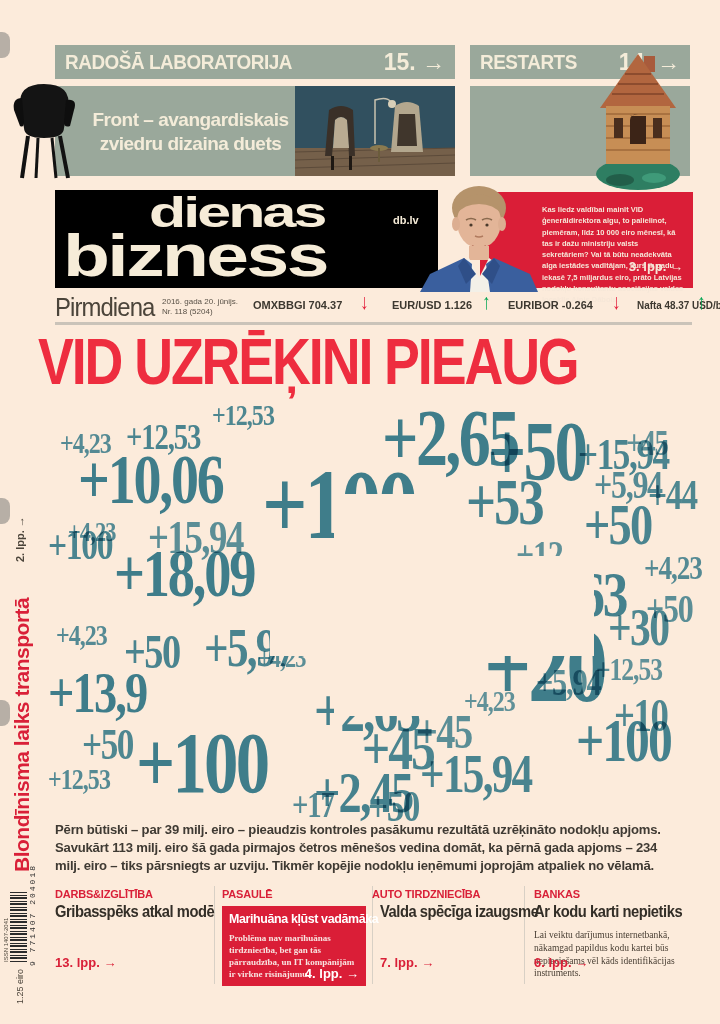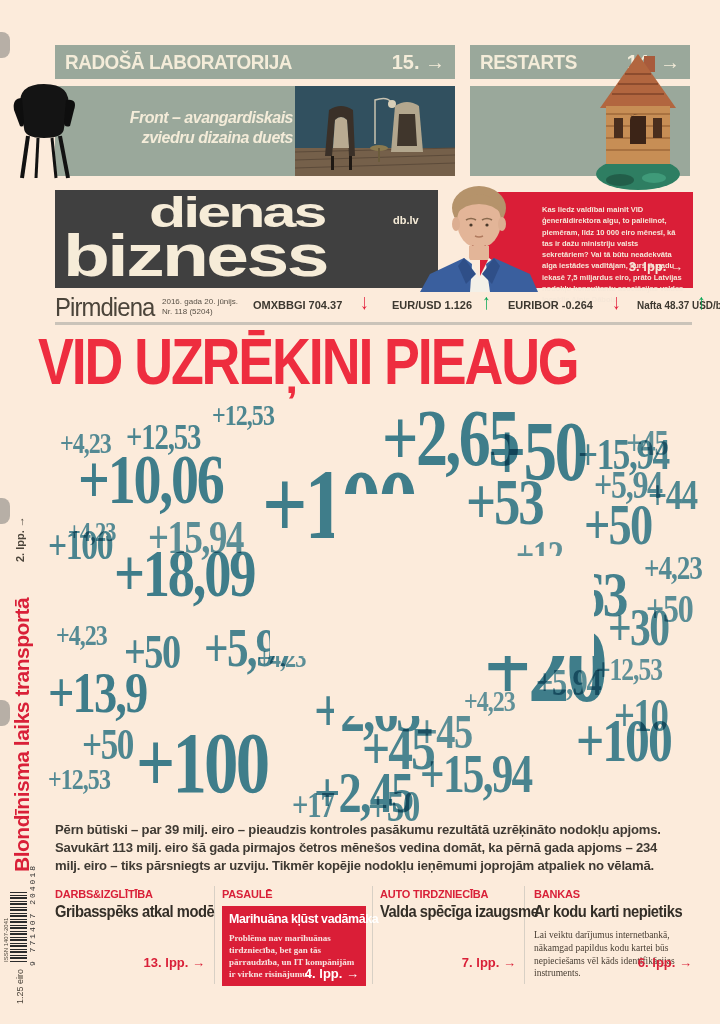--- a/index.html
+++ b/index.html
@@ -4,25 +4,25 @@
 <style>
   html,body{margin:0;padding:0;}
   .page{position:relative;width:720px;height:1024px;background:#fcebdb;overflow:hidden;
         font-family:"Liberation Sans",sans-serif;}
   .abs{position:absolute;}
   
   .clip{position:absolute;left:-6px;width:16px;height:26px;background:#b7afa6;border-radius:0 8px 8px 0;}
   
   .teaser-head{position:absolute;height:34px;background:#9aa89b;color:#f4ecd9;display:flex;align-items:center;justify-content:space-between;padding:0 10px;box-sizing:border-box;}
   .teaser-head .t-label{font-weight:bold;font-size:21px;letter-spacing:-0.5px;transform:scaleX(0.9);transform-origin:left center;white-space:nowrap;}
-  .teaser-head .t-page{font-weight:bold;font-size:20px;white-space:nowrap;}
+  .teaser-head .t-page{font-weight:bold;font-size:23px;white-space:nowrap;}
   .teaser-body{position:absolute;background:#9aa89b;}
   .teaser-caption{position:absolute;color:#f4ecd9;font-weight:bold;white-space:pre-line;letter-spacing:-0.5px;}
   
-  .logo-box{position:absolute;left:55px;top:190px;width:383px;height:98px;background:#404040;color:#f6ecd8;overflow:visible;}
+  .logo-box{position:absolute;left:55px;top:190px;width:383px;height:98px;background:#000000;color:#f6ecd8;overflow:visible;}
   .logo1{position:absolute;left:94px;top:2px;font-size:42px;font-weight:bold;letter-spacing:-2px;transform:scaleX(1.45);transform-origin:left top;line-height:1;}
   .logo2{position:absolute;left:8px;top:36px;font-size:60px;font-weight:bold;letter-spacing:-2px;transform:scaleX(1.28);transform-origin:left top;line-height:1;}
   .dblv{position:absolute;left:338px;top:24px;font-size:11px;font-weight:bold;}
   .quote-box{position:absolute;left:480px;top:192px;width:213px;height:96px;background:#da1e37;color:#f6e7d8;}
   .quote-text{position:absolute;left:62px;top:12px;width:143px;font-size:7.5px;font-weight:bold;line-height:1.5;}
   .quote-page{position:absolute;right:10px;bottom:14px;font-size:13px;font-weight:bold;}
   
   .day{position:absolute;left:55px;top:292px;font-size:26px;color:#4b443a;letter-spacing:-1px;transform:scaleX(0.92);transform-origin:left top;}
   .smallprint{position:absolute;left:162px;top:297px;font-size:8px;color:#5a5248;line-height:1.3;}
   .tick{position:absolute;top:299px;font-size:11px;font-weight:bold;color:#3d3830;white-space:nowrap;}
@@ -35,21 +35,21 @@
   
   .collage{position:absolute;left:40px;top:395px;width:665px;height:428px;font-family:Liberation Serif, serif;}
   .num{position:absolute;font-weight:bold;color:#1d7390;mix-blend-mode:multiply;letter-spacing:-0.04em;line-height:0.85;white-space:nowrap;transform:scaleX(0.8);transform-origin:left top;}
   .cross{position:absolute;background:#fcebdb;z-index:5;}
   
   .lead{position:absolute;left:55px;top:821px;width:648px;font-size:13.5px;line-height:1.32;color:#3f3a33;letter-spacing:-0.2px;font-weight:bold;transform:scaleX(0.97);transform-origin:left top;}
   
   .sec-label{position:absolute;top:888px;font-size:11px;font-weight:bold;color:#d92038;letter-spacing:-0.2px;}
   .sec-headline{position:absolute;top:903px;font-size:16px;font-weight:bold;color:#332e27;letter-spacing:-0.5px;transform:scaleX(0.92);transform-origin:left top;white-space:nowrap;}
   .sec-body{position:absolute;top:929px;font-family:"Liberation Serif",serif;font-size:9.5px;line-height:1.35;color:#4a4035;}
-  .sec-page{position:absolute;top:955px;font-size:13px;font-weight:bold;color:#d92038;text-align:right;}
+  .sec-page{position:absolute;top:955px;font-size:13px;font-weight:bold;color:#d92038;text-align:left;}
   .vdiv{position:absolute;top:886px;width:1px;height:98px;background:#d8d0c5;}
   .redsec{position:absolute;left:222px;top:906px;width:144px;height:80px;background:#da1e37;color:#fff;}
   .redsec .rs-headline{position:absolute;left:7px;top:5px;font-size:13.5px;font-weight:bold;letter-spacing:-0.4px;transform:scaleX(0.92);transform-origin:left top;white-space:nowrap;}
   .redsec .rs-body{position:absolute;left:7px;top:26px;width:130px;font-family:"Liberation Serif",serif;font-weight:bold;font-size:9px;line-height:1.35;color:#f8e3e0;}
   .redsec .rs-page{position:absolute;right:7px;bottom:5px;font-size:13px;font-weight:bold;color:#fff;}
   
   .vert{position:absolute;transform:rotate(-90deg);transform-origin:0 0;white-space:nowrap;}
   .side-teaser{left:10px;top:872px;font-size:21px;font-weight:bold;color:#d92038;letter-spacing:-0.5px;}
   .side-page{left:14px;top:562px;font-size:11px;font-weight:bold;color:#4b443a;}
   
@@ -100,21 +100,21 @@
   <svg class="abs" style="left:8px;top:76px;" width="72" height="106" viewBox="0 0 72 106">
     <path d="M12,30 Q10,8 36,8 Q64,8 60,32 L56,52 Q56,62 36,62 Q16,62 16,52 Z" fill="#141414"></path>
     <path d="M6,34 Q4,22 14,22 L16,46 Q16,52 12,50 Z" fill="#0e0e0e"></path>
     <path d="M66,34 Q70,22 58,24 L56,46 Q56,52 62,50 Z" fill="#0e0e0e"></path>
     <line x1="20" y1="60" x2="14" y2="102" stroke="#121212" stroke-width="4"></line>
     <line x1="52" y1="60" x2="60" y2="102" stroke="#121212" stroke-width="4"></line>
     <line x1="30" y1="62" x2="28" y2="102" stroke="#121212" stroke-width="3"></line>
     <line x1="44" y1="62" x2="48" y2="102" stroke="#121212" stroke-width="3"></line>
   </svg>
 
-  <div class="teaser-caption" style="left:88px;top:108px;width:205px;font-size:16px;text-align:right;line-height:1.25;font-style:italic;">Front – avangardiskais
+  <div class="teaser-caption" style="left:88px;top:108px;width:205px;font-size:19px;text-align:center;line-height:1.25;">Front – avangardiskais
 zviedru dizaina duets</div>
 
   <svg class="abs" style="left:592px;top:54px;z-index:2;" width="92" height="138" viewBox="0 0 92 138">
     <ellipse cx="46" cy="120" rx="42" ry="16" fill="#2e7e62"></ellipse>
     <ellipse cx="28" cy="126" rx="14" ry="6" fill="#225e49"></ellipse>
     <ellipse cx="62" cy="124" rx="12" ry="5" fill="#3f9a79"></ellipse>
     <rect x="52" y="2" width="11" height="16" fill="#a85b3c"></rect>
     <polygon points="46,0 8,54 84,54" fill="#b2663f"></polygon>
     <path d="M20,40 L72,40 M26,30 L66,30 M33,20 L59,20" stroke="#8d4c2e" stroke-width="2" fill="none"></path>
     <rect x="14" y="52" width="64" height="58" fill="#c78e55"></rect>
@@ -232,21 +232,21 @@
   <div class="sec-headline" style="left:55px;">Gribasspēks atkal modē</div>
   <div class="sec-page" style="left:55px;width:150px;">13. lpp. →</div>
 
   <div class="sec-label" style="left:222px;">PASAULĒ</div>
   <div class="redsec">
     <div class="rs-headline">Marihuāna kļūst vadāmāka</div>
     <div class="rs-body">Problēma nav marihuānas tirdzniecība, bet gan tās pārraudzība, un IT kompānijām ir virkne risinājumu.</div>
     <div class="rs-page">4. lpp. →</div>
   </div>
 
-  <div class="sec-label" style="left:380px;">AUTO TIRDZNIECĪBA</div>
+  <div class="sec-label" style="left:372px;">AUTO TIRDZNIECĪBA</div>
   <div class="sec-headline" style="left:380px;">Valda spēcīga izaugsme</div>
   <div class="sec-page" style="left:380px;width:136px;">7. lpp. →</div>
 
   <div class="sec-label" style="left:534px;">BANKAS</div>
   <div class="sec-headline" style="left:534px;">Ar kodu karti nepietiks</div>
   <div class="sec-body" style="left:534px;width:158px;">Lai veiktu darījumus internetbankā, nākamgad papildus kodu kartei būs nepieciešams vēl kāds identifikācijas instruments.</div>
   <div class="sec-page" style="left:534px;width:158px;">6. lpp. →</div>
 
   <div class="vert side-page">2. lpp. →</div>
   <div class="vert side-teaser">Blondīnisma laiks transportā</div>

